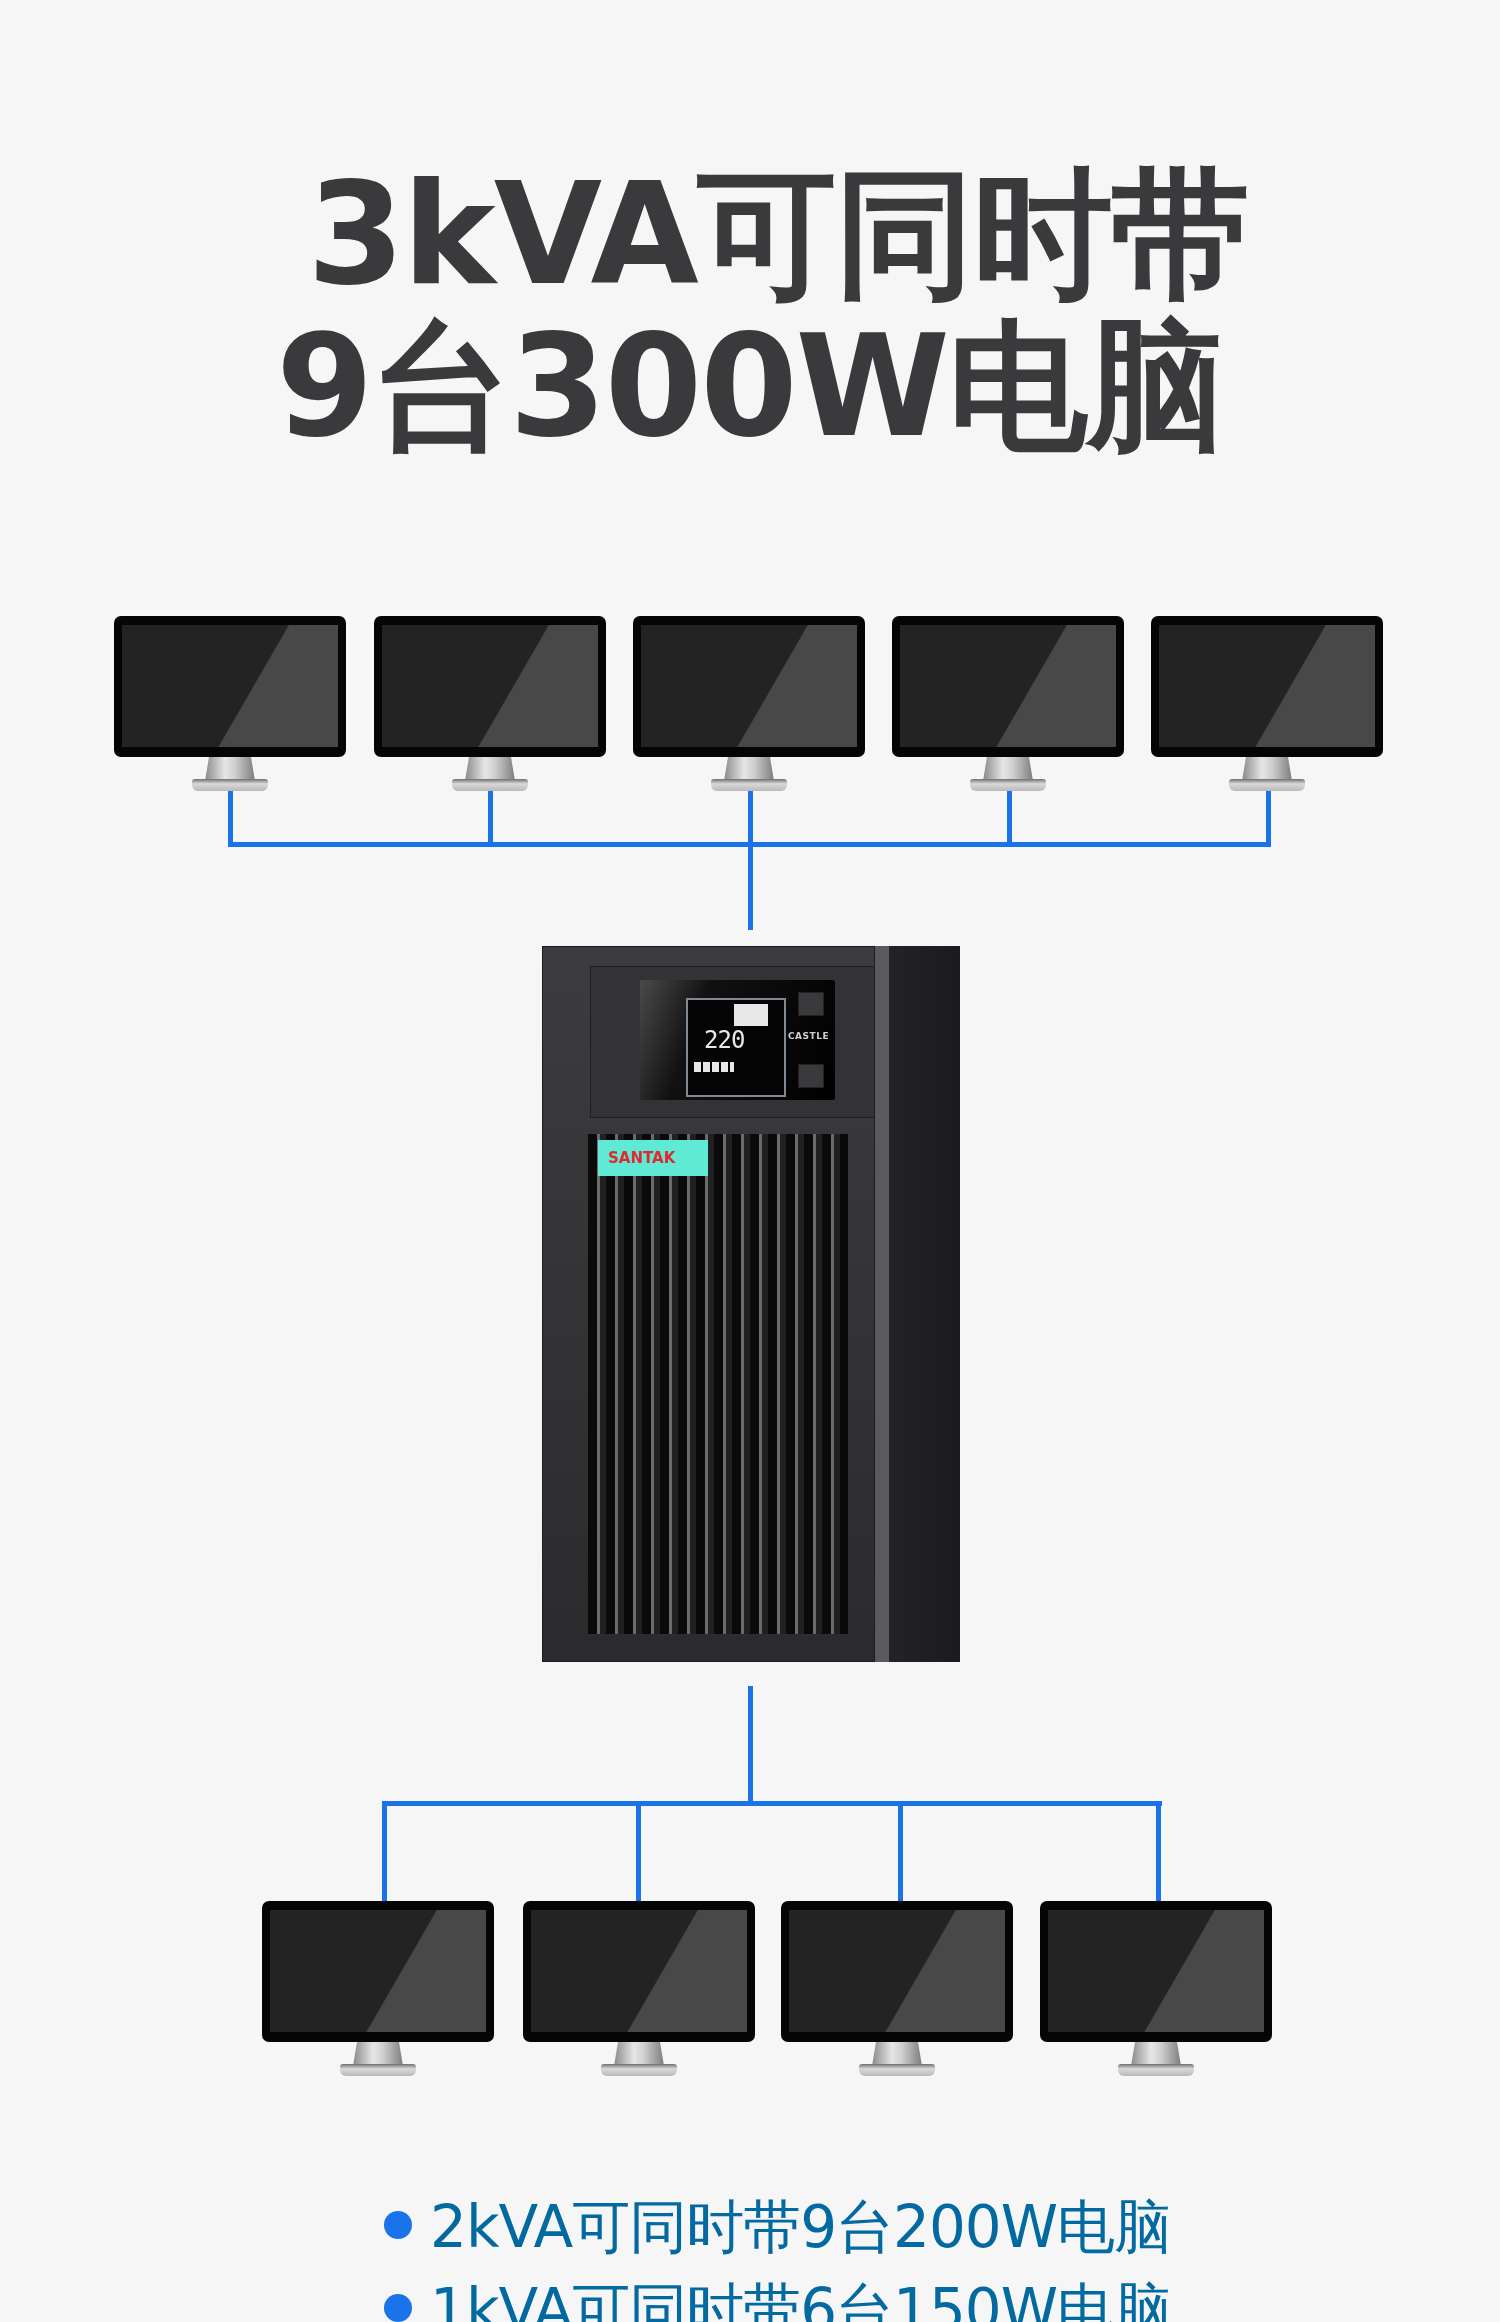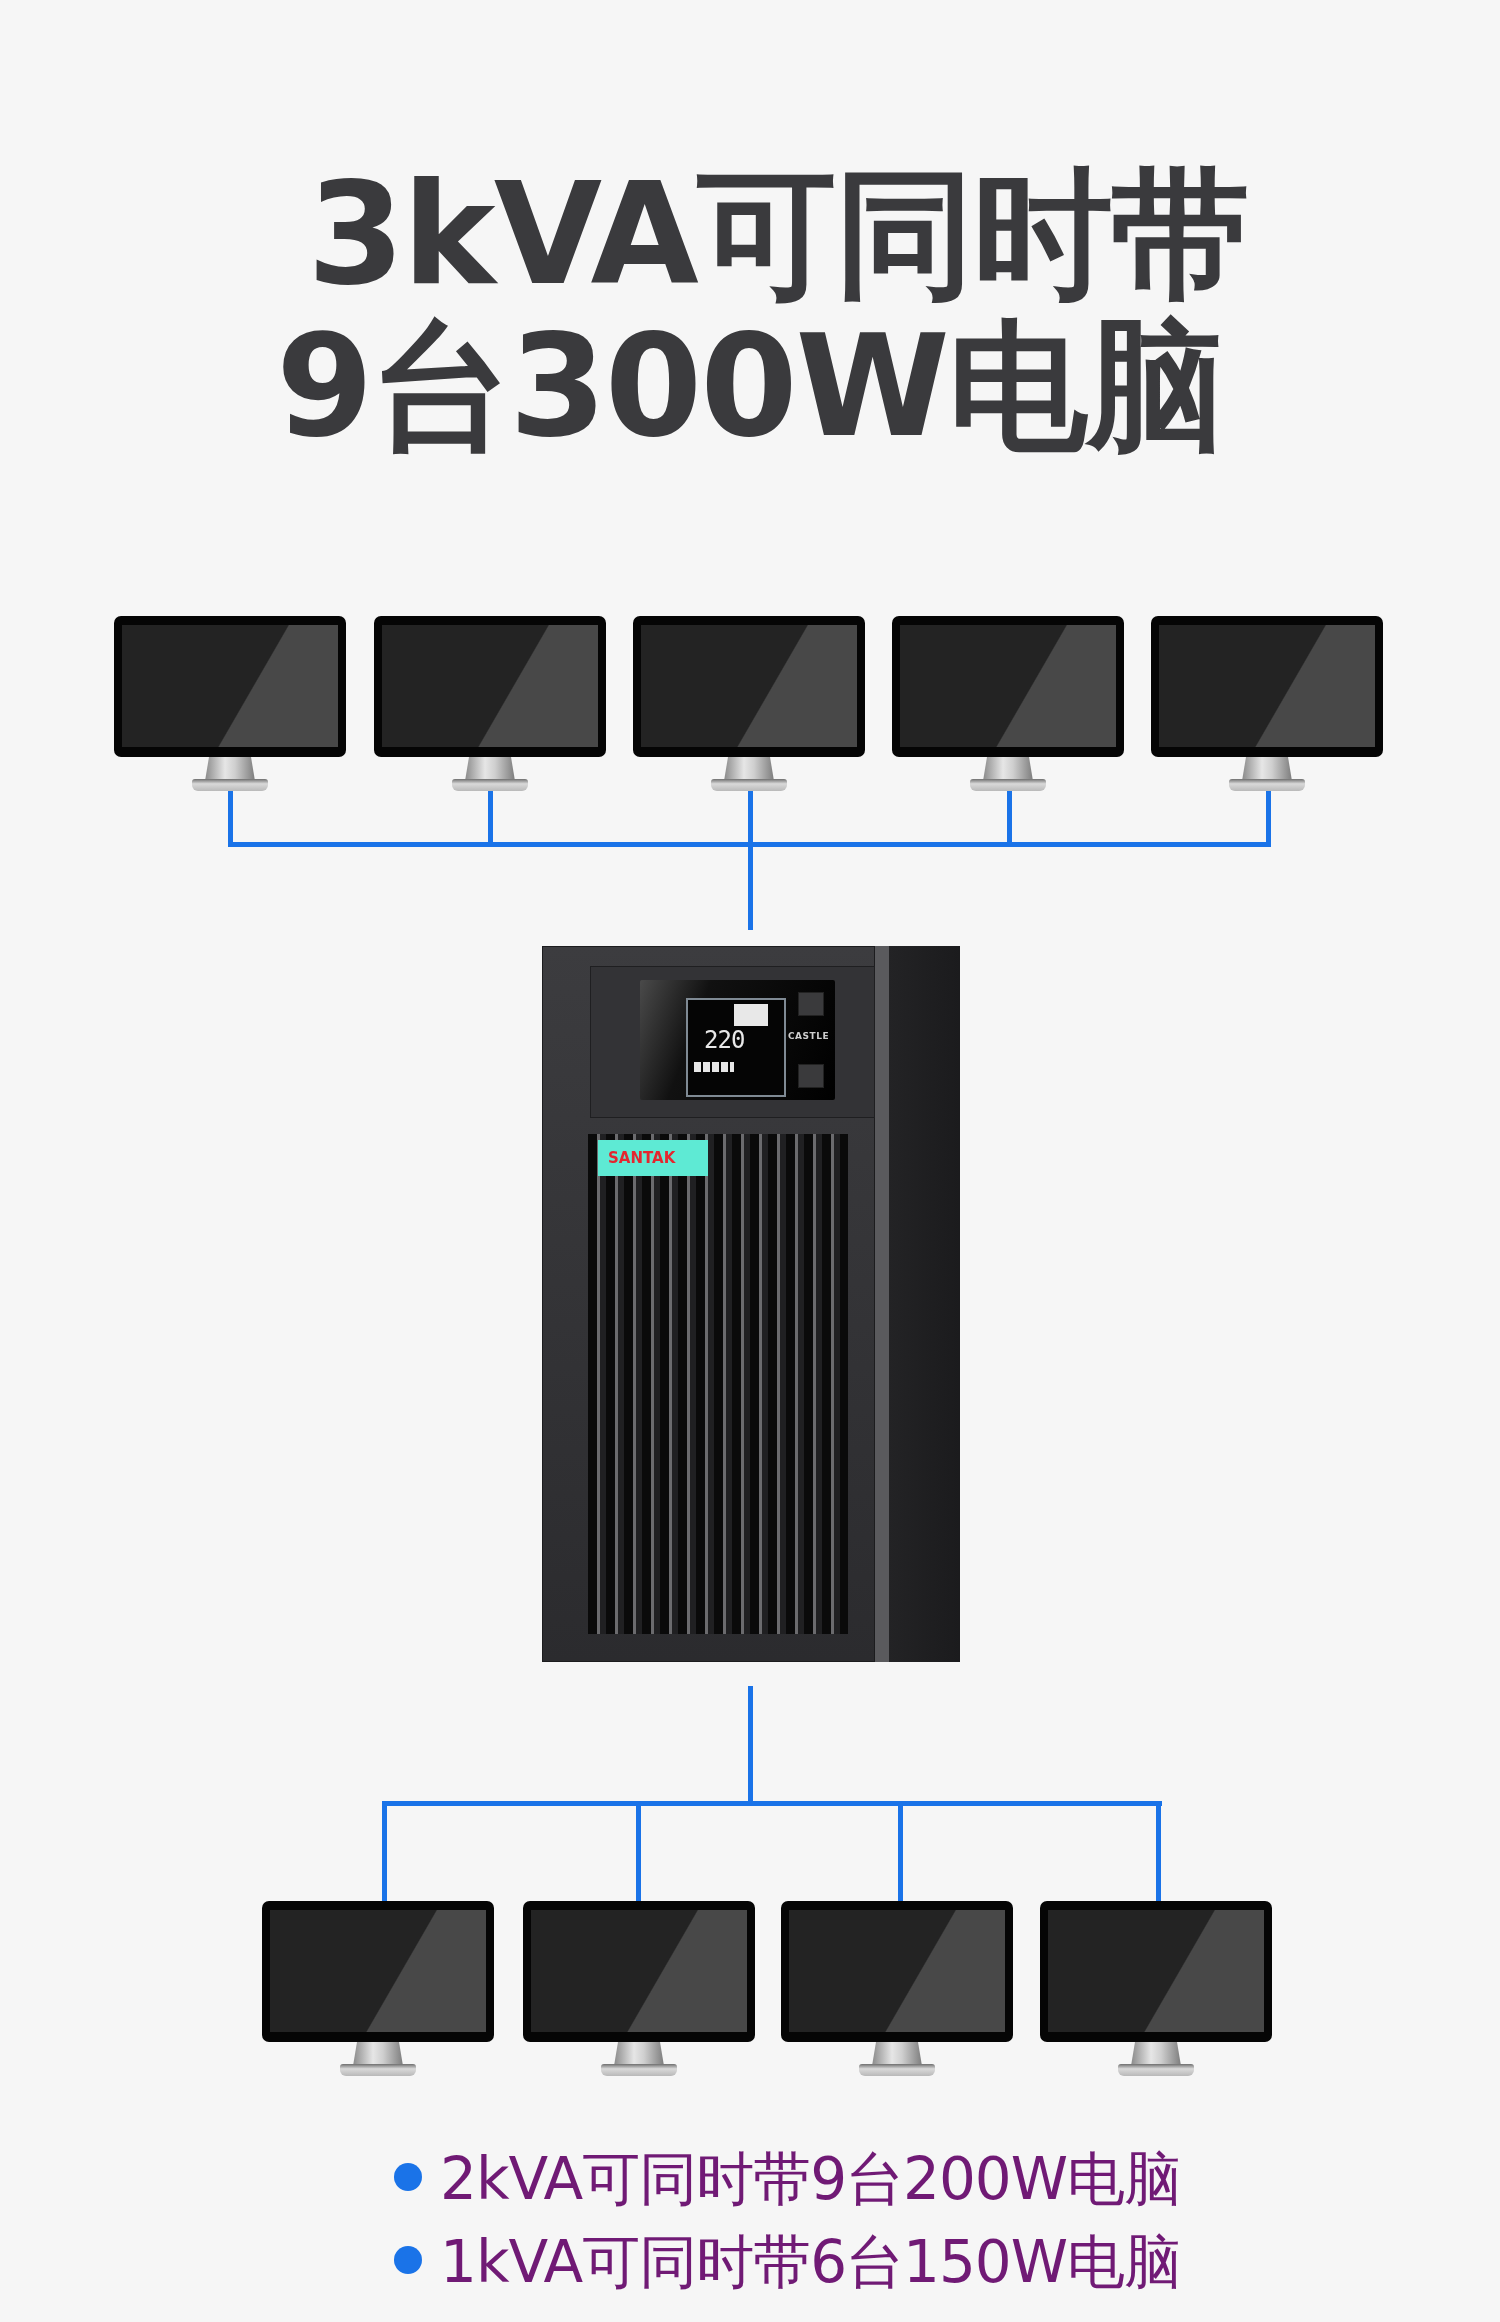--- a/index.html
+++ b/index.html
@@ -40,21 +40,21 @@
   .ups .lcd .bars { position:absolute; left:6px; top:62px; width:40px; height:10px;
                     background:repeating-linear-gradient(90deg,#e8e8e8 0 7px,transparent 7px 9px); }
   .ups .btn { position:absolute; left:158px; width:24px; height:22px; background:#3a3a3c; border:1px solid #222; }
   .ups .brand-small { position:absolute; left:148px; top:51px; font-size:9px; color:#cfcfcf; font-weight:bold; letter-spacing:0.5px;text-align:center; }
   .ups .vent { position:absolute; left:46px; top:188px; width:260px; height:500px; background:#0a0a0a; overflow:hidden; }
   .ups .slats { position:absolute; left:0; top:0; width:100%; height:100%;
                 background:repeating-linear-gradient(90deg,#0a0a0a 0 9px,#6b6b6e 9px 12px,#202022 12px 18px); }
   .ups .logo-plate { position:absolute; left:10px; top:6px; width:110px; height:36px; background:#5eead4; }
   .ups .logo { position:absolute; left:10px; top:9px; color:#e4262f; font-weight:bold; font-size:15px; }
 
-  .note { position:absolute; left:394px; font-size:58px; color:#701a75; line-height:70px; letter-spacing:-1px; }
+  .note { position:absolute; left:384px; font-size:58px; color:#0369a1; line-height:70px; letter-spacing:-1px;margin-top:48px; }
   .note .dot { display:inline-block; width:28px; height:28px; border-radius:50%; background:#1a73e8;
                vertical-align:middle; margin-right:18px; position:relative; top:-6px; }
   .n1 { top:2144px; }
   .n2 { top:2227px; }
 </style>
 </head>
 <body>
 
 <div>
   <div class="title t1">3kVA可同时带</div>

